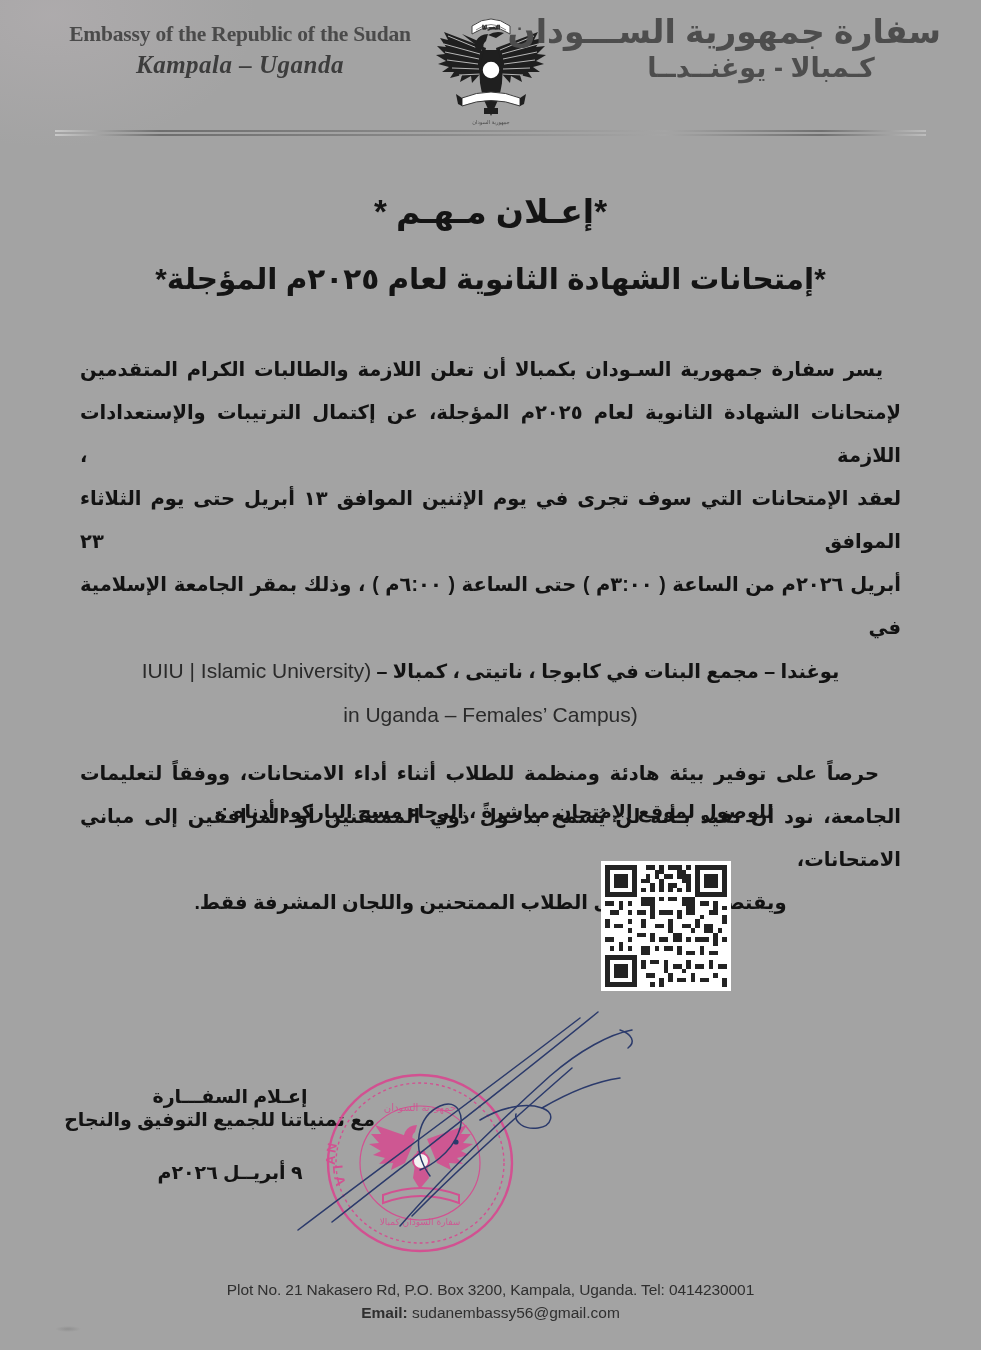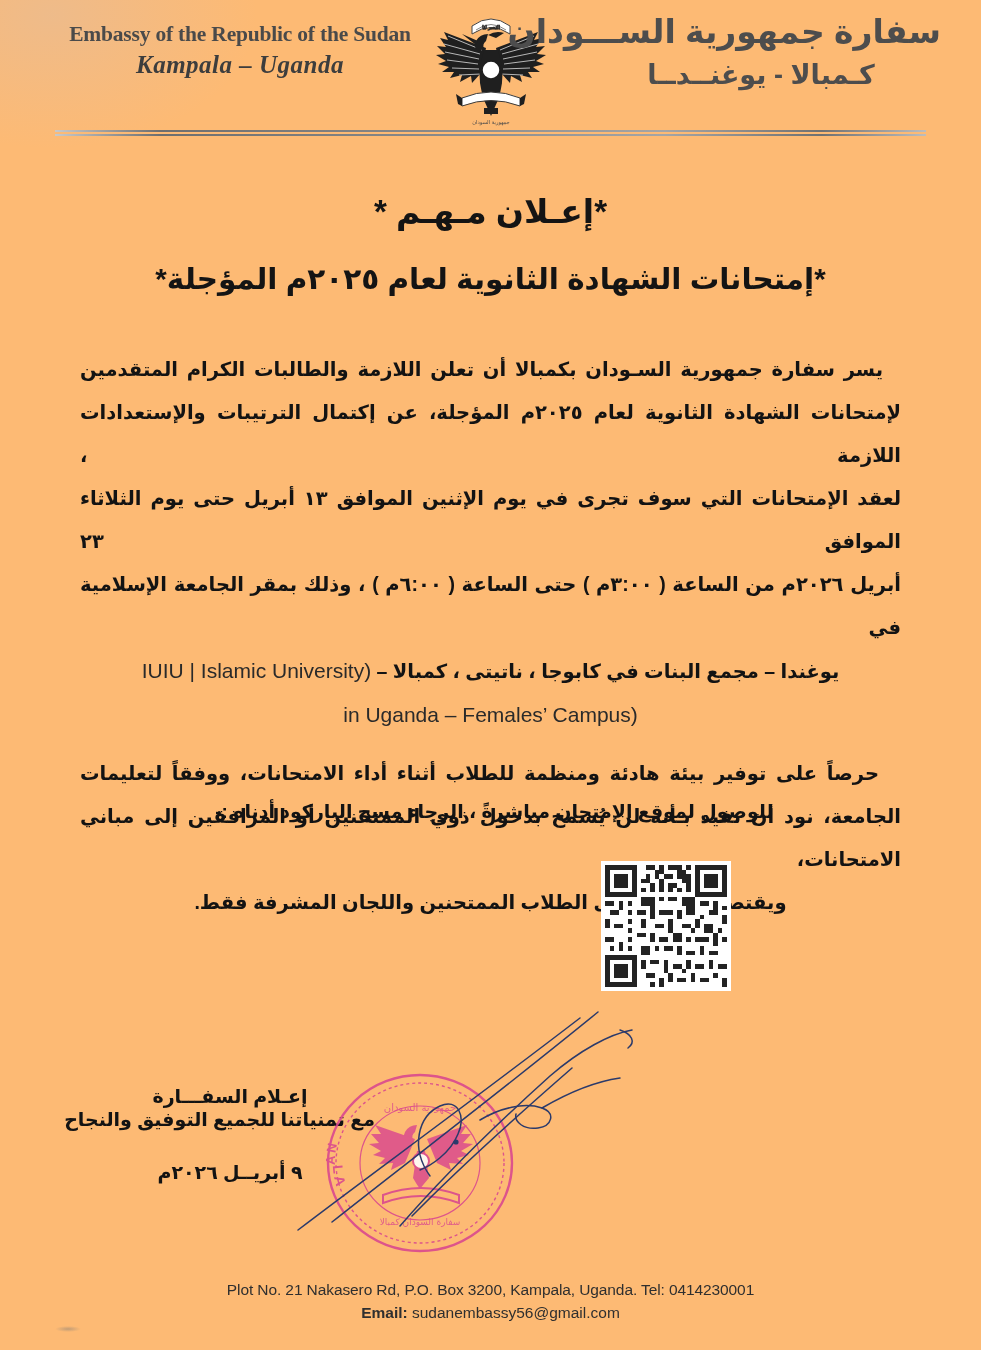--- a/index.html
+++ b/index.html
@@ -12,21 +12,21 @@
     width: 981px;
     height: 1350px;
     position: relative;
     overflow: hidden;
     font-family: "Liberation Sans", "DejaVu Sans", sans-serif;
     color: #1a1a1a;
   }
   .page {
     position: absolute;
     inset: 0;
-    background: #fdba74;
+    background: #a3a3a3;
   }
 
   
   .letterhead {
     position: absolute;
     top: 0; left: 0; right: 0;
     height: 130px;
   }
   .lh-en {
     position: absolute;
@@ -65,21 +65,21 @@
     font-size: 33px;
     font-weight: 700;
     color: #4d4d4d;
     letter-spacing: 1px;
     white-space: nowrap;
   }
   .lh-ar-line2 {
     font-size: 27px;
     font-weight: 700;
     color: #4d4d4d;
-    margin-top: 8px;
+    margin-top: 1px;
     letter-spacing: 1px;
     white-space: nowrap;
   }
   .emblem {
     position: absolute;
     left: 50%;
     transform: translateX(-50%);
     top: 4px;
     width: 130px;
     height: 125px;

